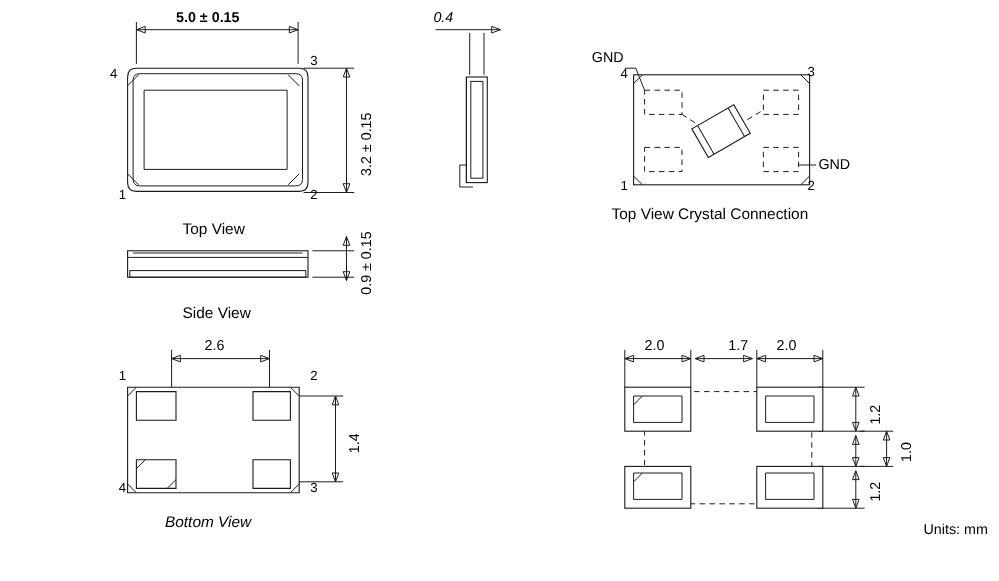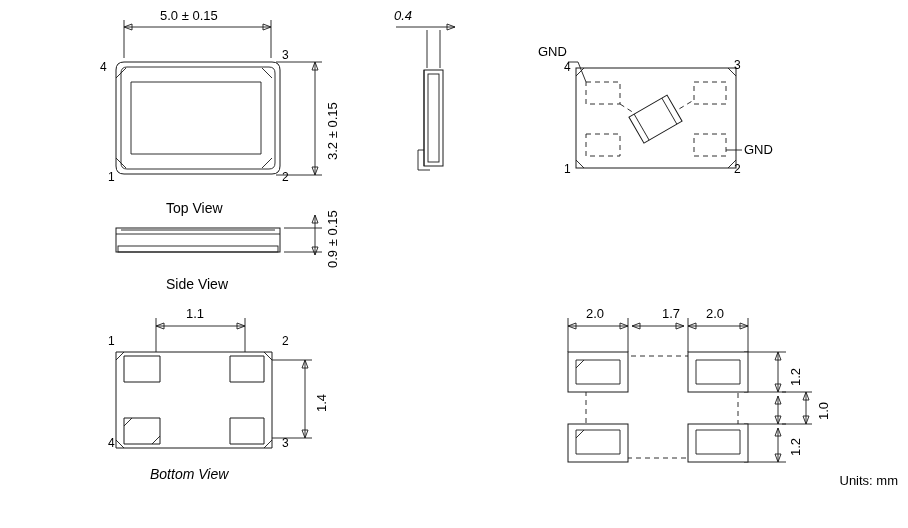--- a/index.html
+++ b/index.html
@@ -177,47 +177,48 @@
       <rect class="pad" x="688" y="352" width="60" height="40"></rect>
       <path class="ln-thin" d="M696 360 h44 v24 h-44 z"></path>
       <rect class="pad" x="568" y="424" width="60" height="38"></rect>
       <path class="ln-thin" d="M576 430 h44 v24 h-44 z"></path>
       <path class="ln-thin" d="M576 438 l8 -8"></path>
       <rect class="pad" x="688" y="424" width="60" height="38"></rect>
       <path class="ln-thin" d="M696 430 h44 v24 h-44 z"></path>
     </g>
   </svg>
 
-  <div class="lbl" style="left:160px;top:8px;">5.0 ± 0.15</div>
+  <div class="lbl" style="left:160px;top:8px;font-weight:bold;">5.0 ± 0.15</div>
   <div class="lbl vert" style="left:325px;top:160px;transform:rotate(-90deg);">3.2 ± 0.15</div>
   <div class="lbl pin" style="left:100px;top:60px;">4</div>
   <div class="lbl pin" style="left:282px;top:48px;">3</div>
   <div class="lbl pin" style="left:108px;top:170px;">1</div>
   <div class="lbl pin" style="left:282px;top:170px;">2</div>
   <div class="lbl cap" style="left:166px;top:200px;text-align:right;">Top View</div>
 
   <div class="lbl" style="left:394px;top:8px;font-style:italic;">0.4</div>
 
   <div class="lbl vert" style="left:325px;top:268px;transform:rotate(-90deg);">0.9 ± 0.15</div>
   <div class="lbl cap" style="left:166px;top:250px;margin-top:26px;">Side View</div>
 
-  <div class="lbl" style="left:186px;top:306px;">1.1</div>
+  <div class="lbl" style="left:186px;top:306px;">2.6</div>
   <div class="lbl vert" style="left:314px;top:412px;transform:rotate(-90deg);">1.4</div>
   <div class="lbl pin" style="left:108px;top:334px;">1</div>
   <div class="lbl pin" style="left:282px;top:334px;">2</div>
   <div class="lbl pin" style="left:108px;top:436px;">4</div>
   <div class="lbl pin" style="left:282px;top:436px;">3</div>
   <div class="lbl cap" style="left:150px;top:466px;font-style:italic;">Bottom View</div>
 
   <div class="lbl" style="left:538px;top:44px;">GND</div>
   <div class="lbl" style="left:744px;top:142px;">GND</div>
   <div class="lbl pin" style="left:564px;top:60px;">4</div>
   <div class="lbl pin" style="left:734px;top:58px;">3</div>
   <div class="lbl pin" style="left:564px;top:162px;">1</div>
   <div class="lbl pin" style="left:734px;top:162px;">2</div>
+  <div class="lbl cap" style="left:556px;top:186px;">Top View Crystal Connection</div>
 
   <div class="lbl" style="left:586px;top:306px;">2.0</div>
   <div class="lbl" style="left:646px;top:306px;margin-left:16px;">1.7</div>
   <div class="lbl" style="left:706px;top:306px;">2.0</div>
   <div class="lbl vert" style="left:788px;top:386px;transform:rotate(-90deg);">1.2</div>
   <div class="lbl vert" style="left:816px;top:420px;transform:rotate(-90deg);">1.0</div>
   <div class="lbl vert" style="left:788px;top:456px;transform:rotate(-90deg);">1.2</div>
 
   <div class="units">Units: mm</div>
 

